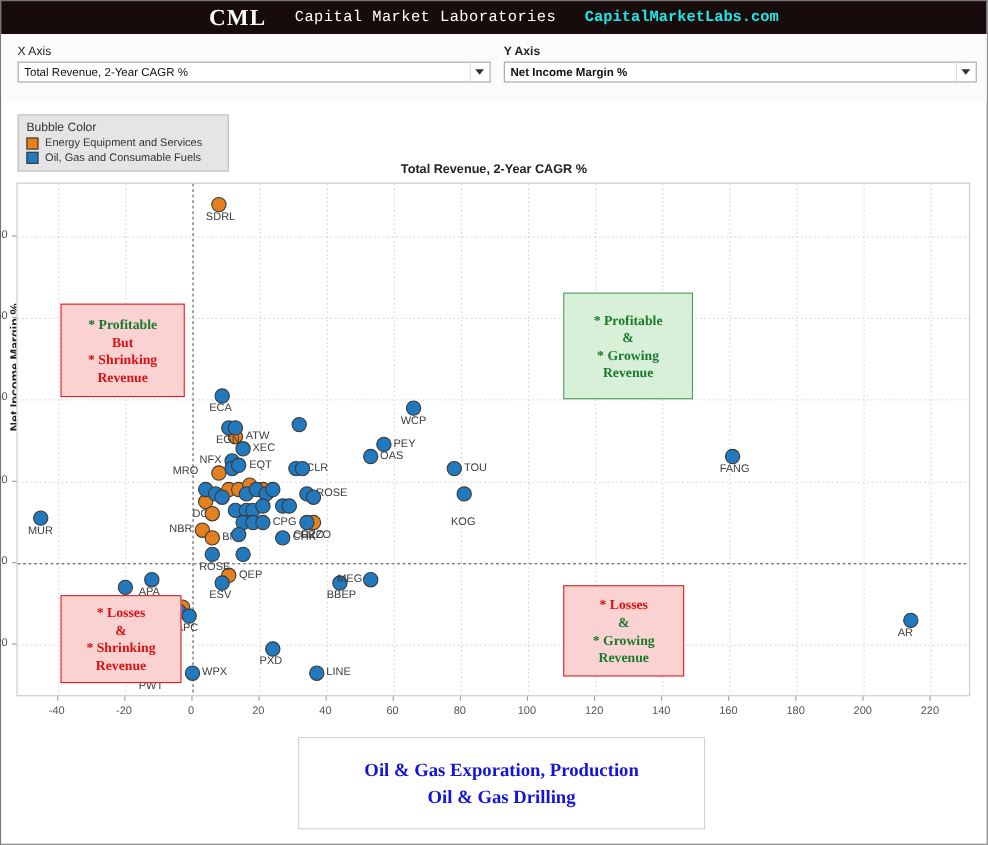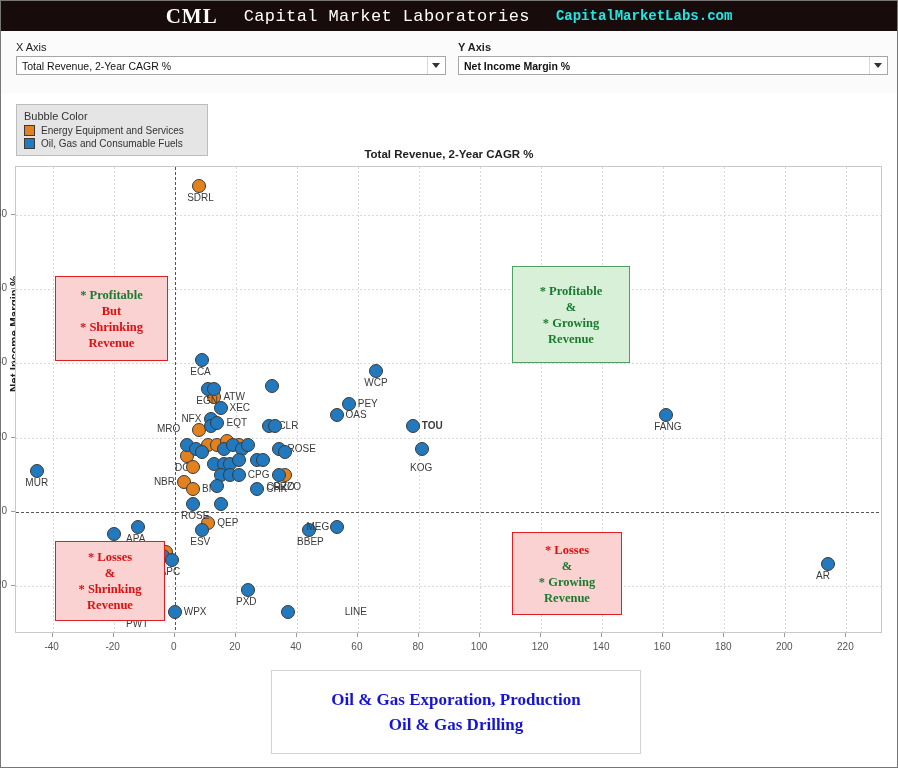--- a/index.html
+++ b/index.html
@@ -16,21 +16,21 @@
     height:30px;background:#170b0b;
     display:flex;align-items:center;justify-content:center;
     gap:26px;
   }
   #brand-mark{
     font-family:"Liberation Serif", serif;
     font-weight:bold;color:#ffffff;font-size:21px;letter-spacing:1px;
   }
   #brand-name{
     font-family:"Liberation Mono", monospace;
-    color:#ffffff;font-size:17px;letter-spacing:.4px;
+    color:#ffffff;font-size:14px;letter-spacing:.4px;
   }
   #brand-site{
     font-family:"Liberation Mono", monospace;
     color:#22e6e6;font-size:14px;font-weight:bold;
   }
   
   #controls{
     position:relative;height:62px;background:#fbfbfb;
   }
   .ctrl{position:absolute;top:10px;}
@@ -237,33 +237,33 @@
       <div class="pt-label" style="left: 638.25px; top: 254.325px;">FANG</div>
       <div class="bubble" title="NFX (12, 25)" style="background: rgb(34, 121, 189); left: 188.38px; top: 245.032px;"></div>
       <div class="pt-label" style="left: 165.38px; top: 246.032px;">NFX</div>
       <div class="bubble" title="(12, 23)" style="background: rgb(34, 121, 189); left: 188.38px; top: 252.444px;"></div>
       <div class="bubble" title="EQT (14, 24)" style="background: rgb(34, 121, 189); left: 194.486px; top: 248.738px;"></div>
       <div class="pt-label" style="left: 210.486px; top: 249.738px;">EQT</div>
       <div class="bubble" title="CLR (31, 23)" style="background: rgb(34, 121, 189); left: 246.384px; top: 252.444px;"></div>
       <div class="pt-label" style="left: 262.384px; top: 253.444px;">CLR</div>
       <div class="bubble" title="(33, 23)" style="background: rgb(34, 121, 189); left: 252.489px; top: 252.444px;"></div>
       <div class="bubble" title="TOU (78, 23)" style="background: rgb(34, 121, 189); left: 389.866px; top: 252.444px;"></div>
-      <div class="pt-label" style="left: 405.866px; top: 253.444px; font-weight: bold;">TOU</div>
+      <div class="pt-label" style="left: 405.866px; top: 253.444px;">TOU</div>
       <div class="bubble" title="MRO (4, 18)" style="background: rgb(34, 121, 189); left: 163.958px; top: 270.976px;"></div>
       <div class="pt-label" style="left: 140.958px; top: 256px;">MRO</div>
       <div class="bubble" title="(7, 17)" style="background: rgb(34, 121, 189); left: 173.116px; top: 274.683px;"></div>
       <div class="bubble" title="(9, 16)" style="background: rgb(34, 121, 189); left: 179.222px; top: 278.389px;"></div>
       <div class="bubble" title="(16, 17)" style="background: rgb(34, 121, 189); left: 200.592px; top: 274.683px;"></div>
       <div class="bubble" title="(19, 18)" style="background: rgb(34, 121, 189); left: 209.75px; top: 270.976px;"></div>
       <div class="bubble" title="(22, 17)" style="background: rgb(34, 121, 189); left: 218.908px; top: 274.683px;"></div>
       <div class="bubble" title="(24, 18)" style="background: rgb(34, 121, 189); left: 225.014px; top: 270.976px;"></div>
       <div class="bubble" title="ROSE (34, 17)" style="background: rgb(34, 121, 189); left: 255.542px; top: 274.683px;"></div>
       <div class="pt-label" style="left: 271.542px; top: 275.683px;">ROSE</div>
       <div class="bubble" title="KOG (81, 17)" style="background: rgb(34, 121, 189); left: 399.025px; top: 274.683px;"></div>
-      <div class="pt-label" style="left: 394.025px; top: 295px;">KOG</div>
+      <div class="pt-label" style="left: 394.025px; top: 302px;">KOG</div>
       <div class="bubble" title="(36, 16)" style="background: rgb(34, 121, 189); left: 261.648px; top: 278.389px;"></div>
       <div class="bubble" title="(13, 13)" style="background: rgb(34, 121, 189); left: 191.433px; top: 289.508px;"></div>
       <div class="bubble" title="(16, 13)" style="background: rgb(34, 121, 189); left: 200.592px; top: 289.508px;"></div>
       <div class="bubble" title="(18, 13)" style="background: rgb(34, 121, 189); left: 206.697px; top: 289.508px;"></div>
       <div class="bubble" title="(21, 14)" style="background: rgb(34, 121, 189); left: 215.856px; top: 285.802px;"></div>
       <div class="bubble" title="(27, 14)" style="background: rgb(34, 121, 189); left: 234.173px; top: 285.802px;"></div>
       <div class="bubble" title="(29, 14)" style="background: rgb(34, 121, 189); left: 240.278px; top: 285.802px;"></div>
       <div class="bubble" title="CRZO (34, 10)" style="background: rgb(34, 121, 189); left: 255.542px; top: 300.627px;"></div>
       <div class="pt-label" style="left: 250.542px; top: 313.627px;">CRZO</div>
       <div class="bubble" title="(15, 10)" style="background: rgb(34, 121, 189); left: 197.539px; top: 300.627px;"></div>
@@ -293,21 +293,21 @@
       <div class="pt-label" style="left: 143.694px; top: 398.873px;">APC</div>
       <div class="bubble" title="AR (214, -14)" style="background: rgb(34, 121, 189); left: 805.049px; top: 389.579px;"></div>
       <div class="pt-label" style="left: 800.049px; top: 402.579px;">AR</div>
       <div class="bubble" title="PXD (24, -21)" style="background: rgb(34, 121, 189); left: 225.014px; top: 415.524px;"></div>
       <div class="pt-label" style="left: 220.014px; top: 428.524px;">PXD</div>
       <div class="bubble" title="PWT (-12, -27)" style="background: rgb(34, 121, 189); left: 115.113px; top: 437.762px;"></div>
       <div class="pt-label" style="left: 110.113px; top: 450.762px;">PWT</div>
       <div class="bubble" title="WPX (0, -27)" style="background: rgb(34, 121, 189); left: 151.746px; top: 437.762px;"></div>
       <div class="pt-label" style="left: 167.746px; top: 438.762px;">WPX</div>
       <div class="bubble" title="LINE (37, -27)" style="background: rgb(34, 121, 189); left: 264.701px; top: 437.762px;"></div>
-      <div class="pt-label" style="left: 280.701px; top: 438.762px; margin-left: 48px;">LINE</div>
+      <div class="pt-label" style="left: 280.701px; top: 438.762px;">LINE</div>
     </div>
 </div>
 <div id="axis-ticks">
     <div class="ytick" style="left: -23px; top: 208.183px;">80</div>
     <div class="tickmark-y" style="left: 11px; top: 214.183px;"></div>
     <div class="ytick" style="left: -23px; top: 282.31px;">60</div>
     <div class="tickmark-y" style="left: 11px; top: 288.31px;"></div>
     <div class="ytick" style="left: -23px; top: 356.437px;">40</div>
     <div class="tickmark-y" style="left: 11px; top: 362.437px;"></div>
     <div class="ytick" style="left: -23px; top: 430.563px;">20</div>

